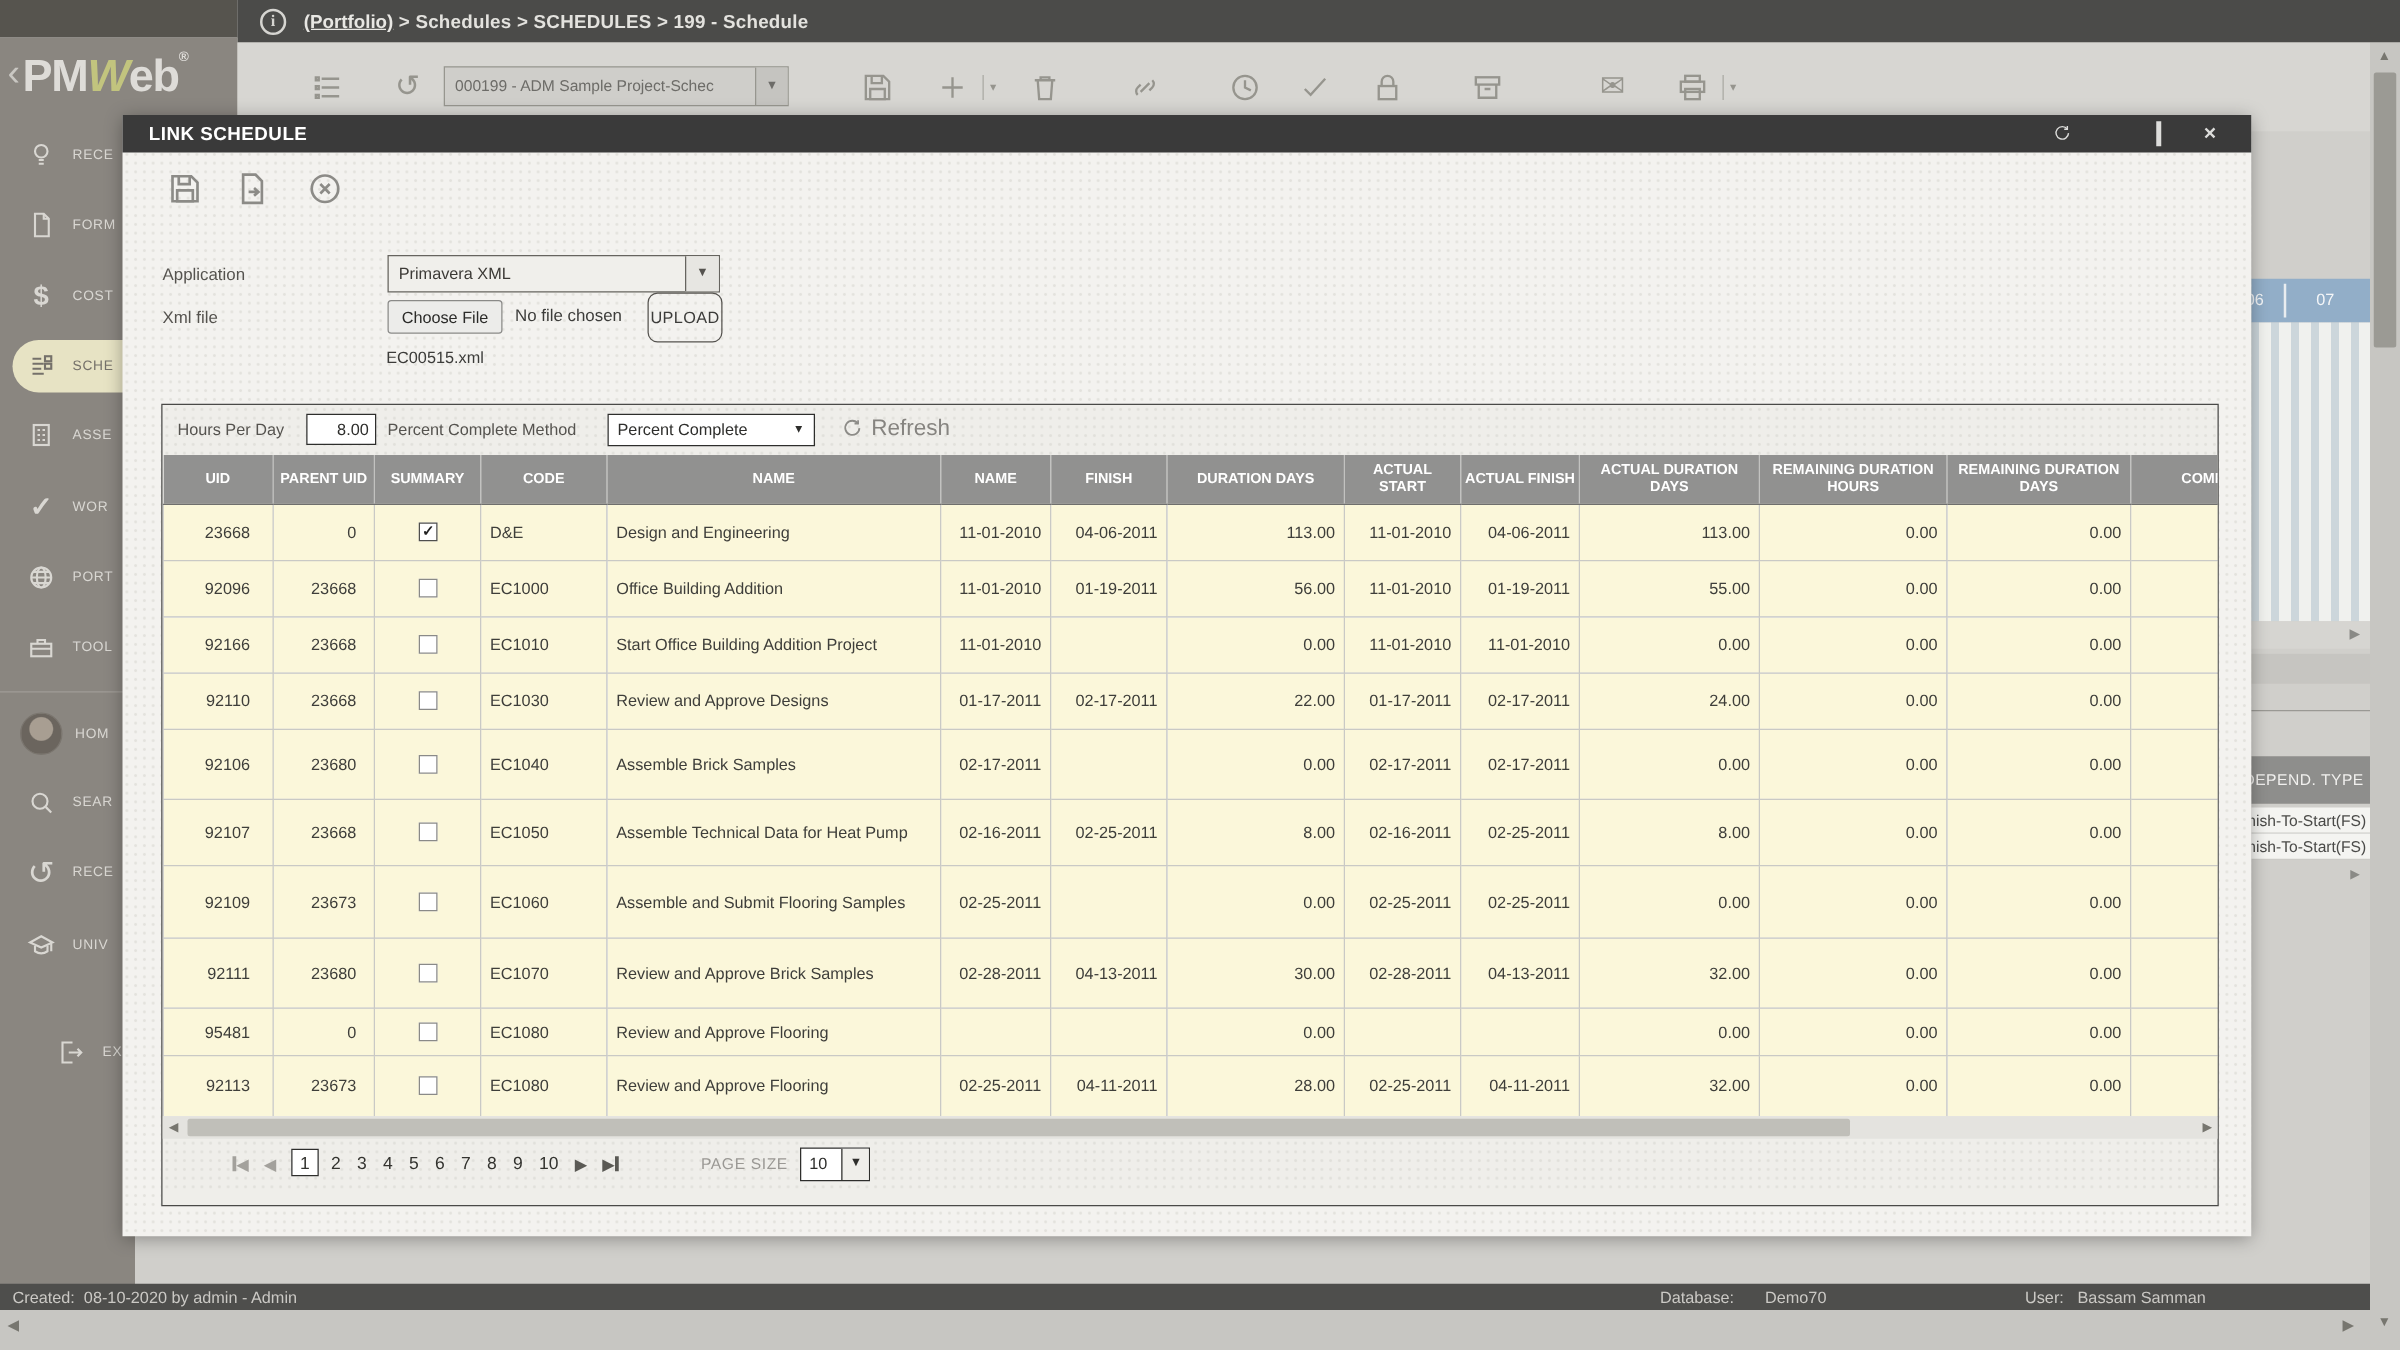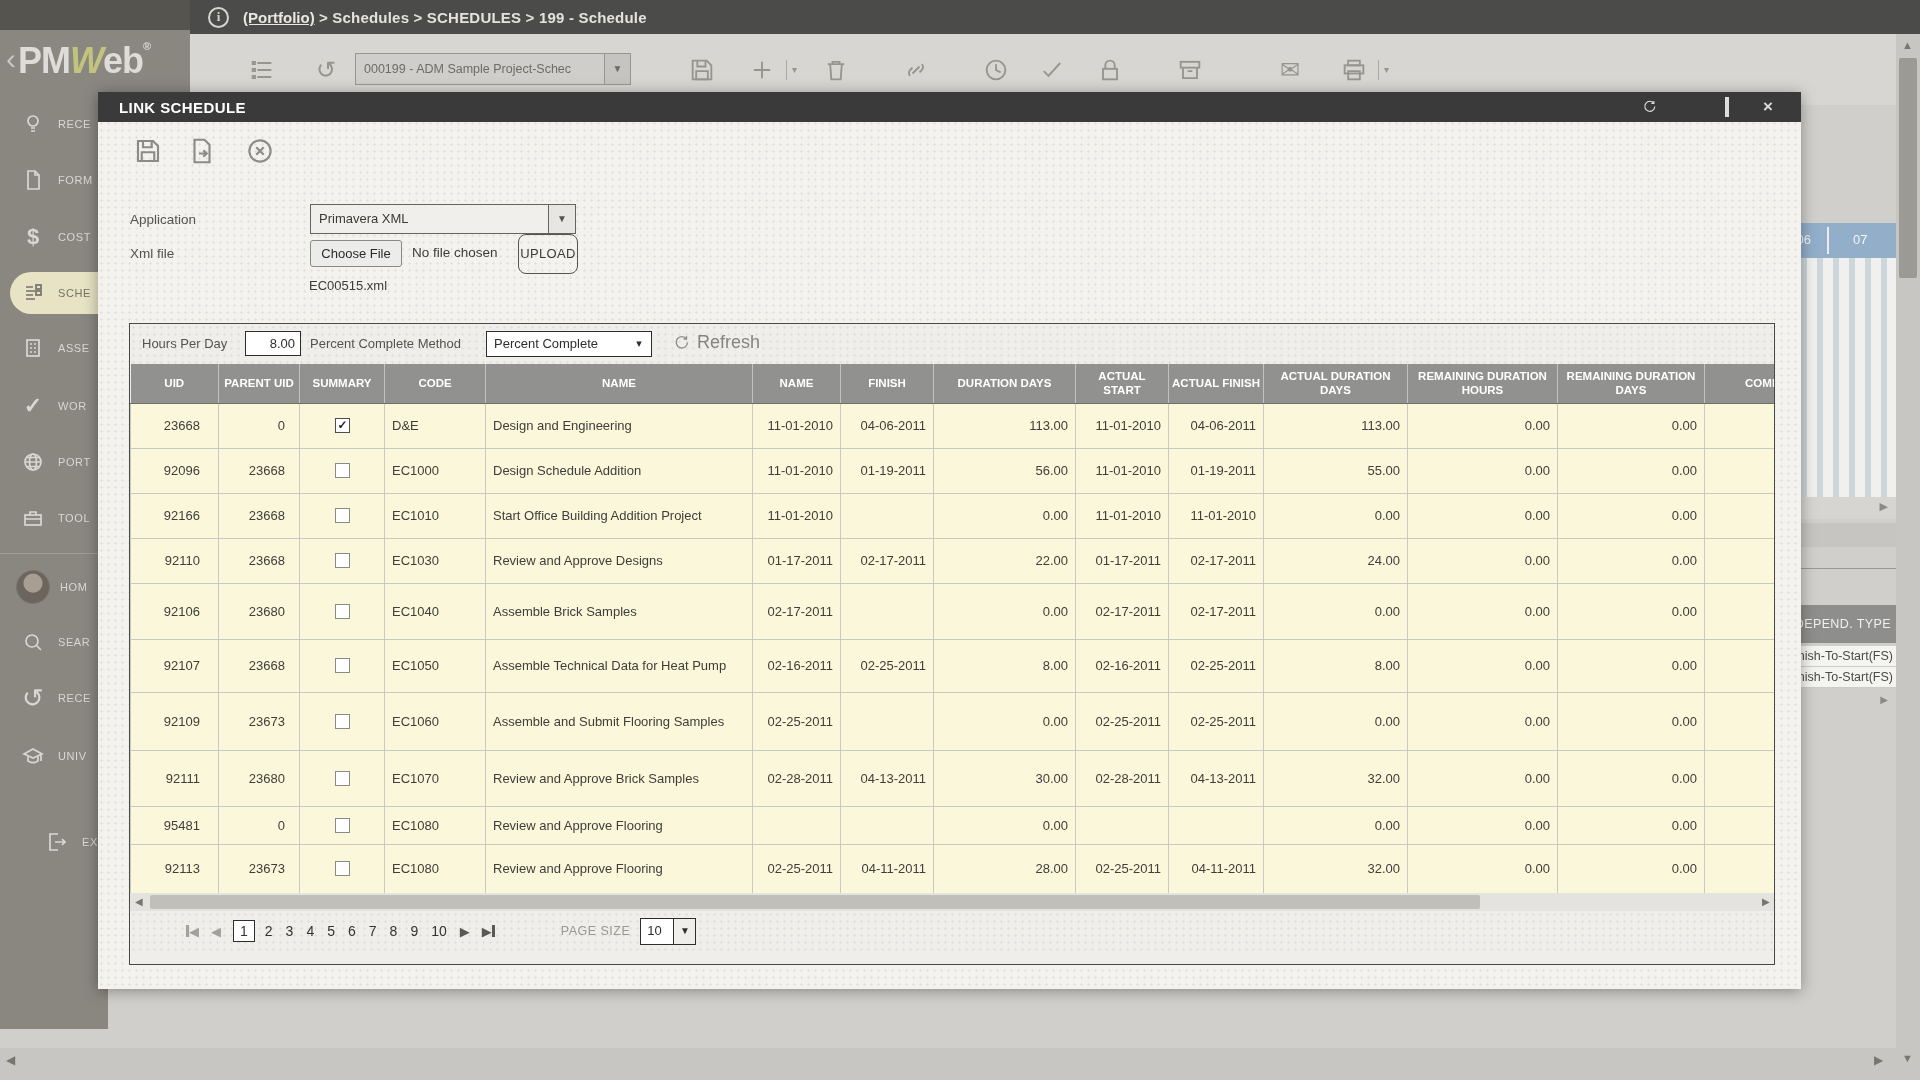--- a/index.html
+++ b/index.html
@@ -383,20 +383,27 @@
     </div>
   <div class="abs" id="gantt-shade"></div>
   <div class="abs" id="gantt-line"></div>
   <div class="abs" id="dep-header">DEPEND. TYPE</div>
   <div id="dep-rows">
       <div class="abs dep-row" style="top: 646px;">Finish-To-Start(FS)</div>
       <div class="abs dep-row" style="top: 667px;">Finish-To-Start(FS)</div>
     </div>
   <div class="abs" id="dep-arrow"><span>▶</span></div>
 
+  <div class="abs" id="status-bar">
+    <span style="left:10px;">Created:  08-10-2020 by admin - Admin</span>
+    <span style="left:1328px;">Database:</span>
+    <span style="left:1412px;">Demo70</span>
+    <span style="left:1620px;">User:</span>
+    <span style="left:1662px;">Bassam Samman</span>
+  </div>
   <div class="abs" id="hscrollbar">
     <span class="arr" style="left:6px;">◀</span>
     <span class="arr" style="left:1874px;">▶</span>
   </div>
   <div class="abs" id="vscrollbar">
     <span class="arr" style="top:5px;">▲</span>
     <div id="vscroll-thumb"></div>
     <span class="arr" style="top:1018px;">▼</span>
   </div>
 
@@ -515,21 +522,21 @@
                 <td class="al-r">0.00</td>
                 <td class="al-r">100.00%</td>
               </tr>
               <tr>
                 <td class="al-r pad-uid">92096</td>
                 <td class="al-r pad-pu">23668</td>
                 <td class="al-c">
                   <div class="sum-chk"></div>
                 </td>
                 <td class="al-l">EC1000</td>
-                <td class="al-l">Design Schedule Addition</td>
+                <td class="al-l">Office Building Addition</td>
                 <td class="al-r">11-01-2010</td>
                 <td class="al-r">01-19-2011</td>
                 <td class="al-r">56.00</td>
                 <td class="al-r">11-01-2010</td>
                 <td class="al-r">01-19-2011</td>
                 <td class="al-r">55.00</td>
                 <td class="al-r">0.00</td>
                 <td class="al-r">0.00</td>
                 <td class="al-r">100.00%</td>
               </tr>

